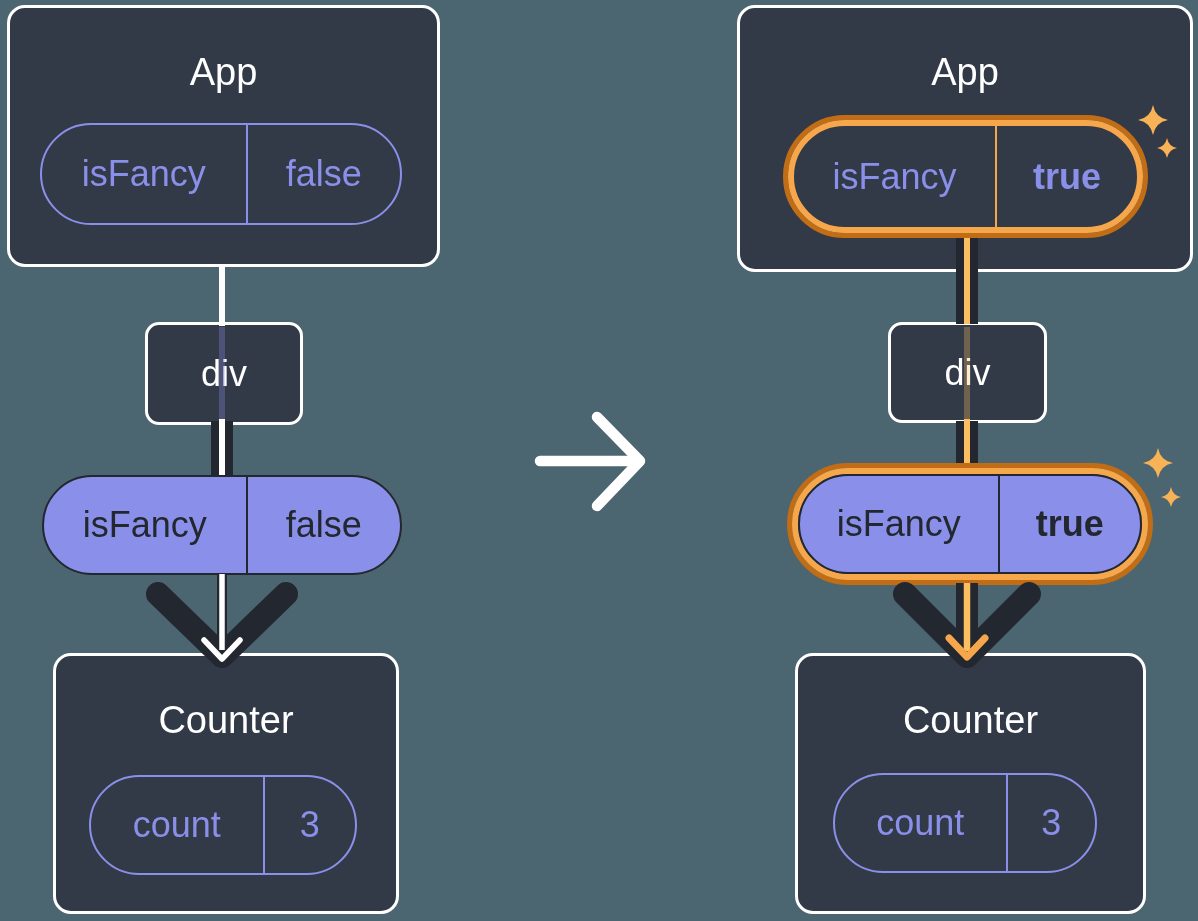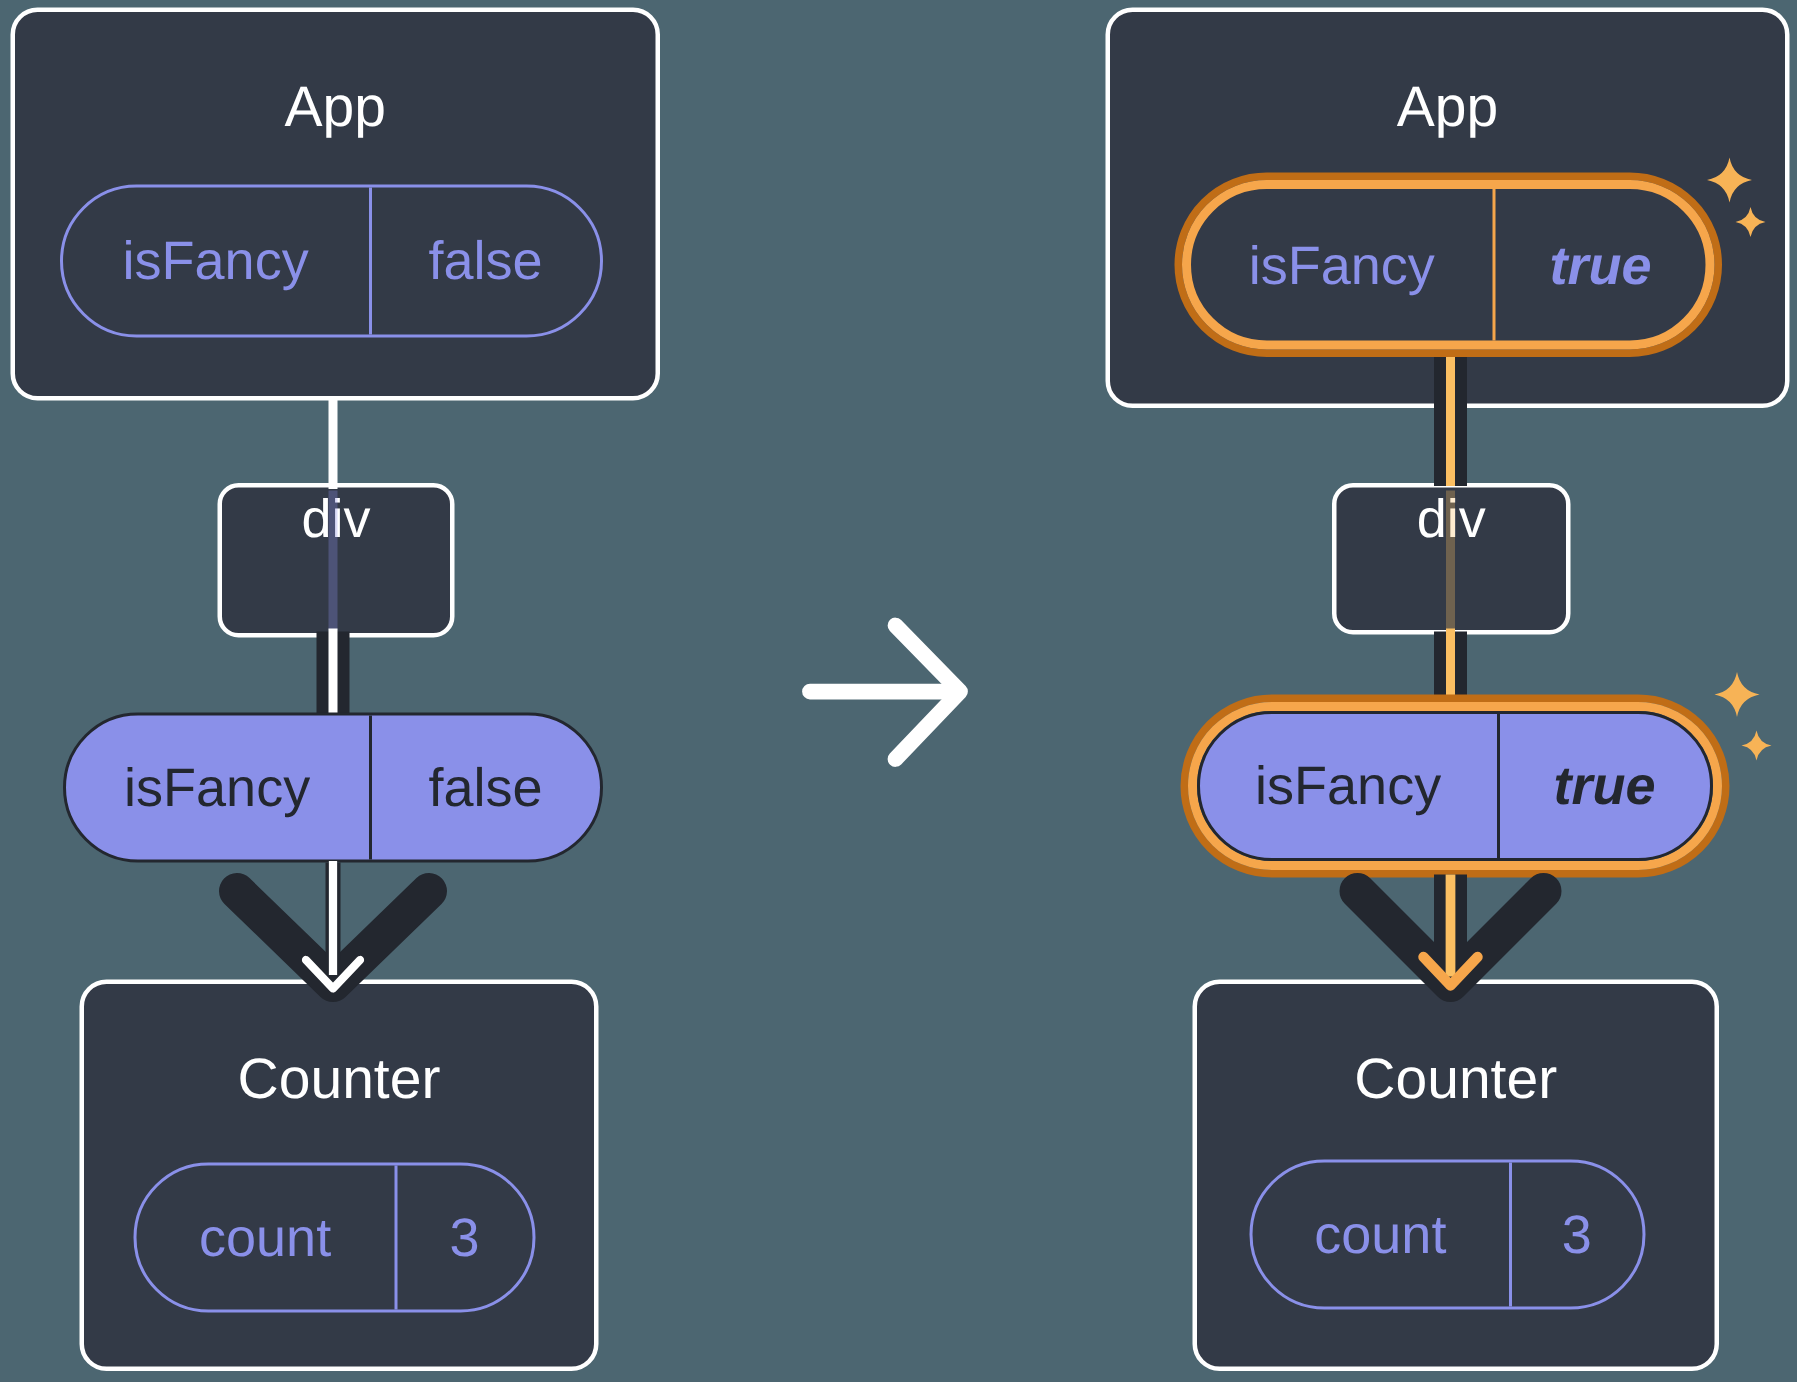--- a/index.html
+++ b/index.html
@@ -16,21 +16,21 @@
   .card{position:absolute;background:var(--card);border:3.5px solid var(--white);border-radius:18px;z-index:1;padding-left:37px;}
   .card-title{position:absolute;left:0;right:0;top:42px;text-align:center;color:var(--white);
     font-size:38px;line-height:44px;font-weight:500;}
   .app-card-left{left:7px;top:5px;width:433px;height:262px;}
   .counter-card-left{left:53px;top:653px;width:346px;height:261px;}
   .app-card-right{left:737px;top:5px;width:456px;height:267px;}
   .counter-card-right{left:795px;top:653px;width:351px;height:261px;}
 
   
   .node{position:absolute;background:var(--card);border:3.5px solid var(--white);border-radius:14px;
-    display:flex;align-items:flex-start;justify-content:center;color:var(--white);
+    display:flex;align-items:center;justify-content:center;color:var(--white);
     font-size:36px;font-weight:500;z-index:2;}
   .div-node-left{left:145px;top:322px;width:158px;height:103px;}
   .div-node-right{left:888px;top:322px;width:159px;height:101px;}
 
   
   .stripe{position:absolute;z-index:3;}
   .stripe-left{left:219.25px;top:327px;width:5.5px;height:93px;background:rgba(138,144,233,.30);}
   .stripe-right{left:963.75px;top:327px;width:6.5px;height:93px;background:rgba(251,191,98,.30);}
 
   
@@ -46,21 +46,21 @@
   
   .pill{position:absolute;display:flex;z-index:5;border-radius:52px;}
   .pill .cell{display:flex;align-items:center;justify-content:center;font-size:36px;}
   .pill .cell.name{font-weight:400;}
   .pill .cell.value{flex:1;font-weight:400;}
   .pill.outlined{border:2.5px solid var(--purple);color:var(--purple);background:transparent;}
   .pill.outlined .cell.name{border-right:2.5px solid var(--purple);}
   .pill.solid{background:var(--purple);border:2.5px solid var(--ink);color:var(--ink);}
   .pill.solid .cell{font-weight:500;}
   .pill.solid .cell.name{border-right:2.5px solid var(--ink);}
-  .bold-val{font-weight:700 !important;font-style:italic;}
+  .bold-val{font-weight:700 !important;}
 
   .app-pill-left{left:40px;top:123px;width:362px;height:102px;}
   .app-pill-left .cell.name{width:205.5px;}
   .mid-pill-left{left:42px;top:475px;width:360px;height:100px;border-radius:50px;}
   .mid-pill-left .cell.name{width:203.5px;}
   .counter-pill-left{left:89px;top:775px;width:268px;height:100px;border-radius:50px;}
   .counter-pill-left .cell.name{width:173.5px;}
   .counter-pill-right{left:833px;top:773px;width:264px;height:100px;border-radius:50px;}
   .counter-pill-right .cell.name{width:172.5px;}
 

